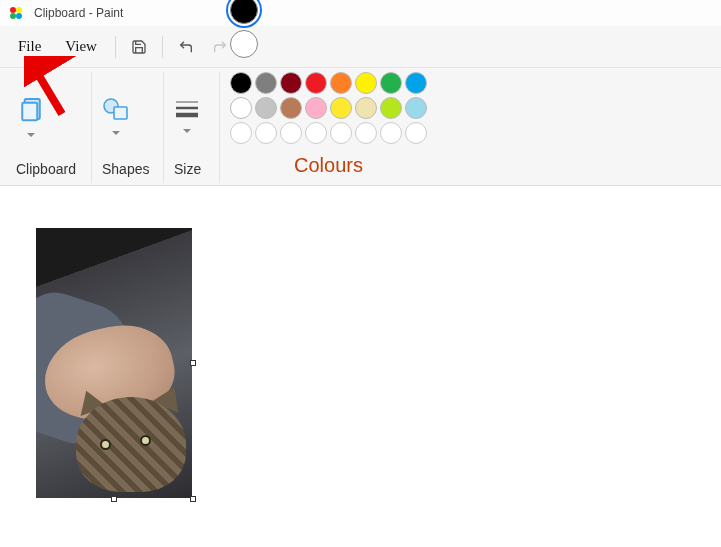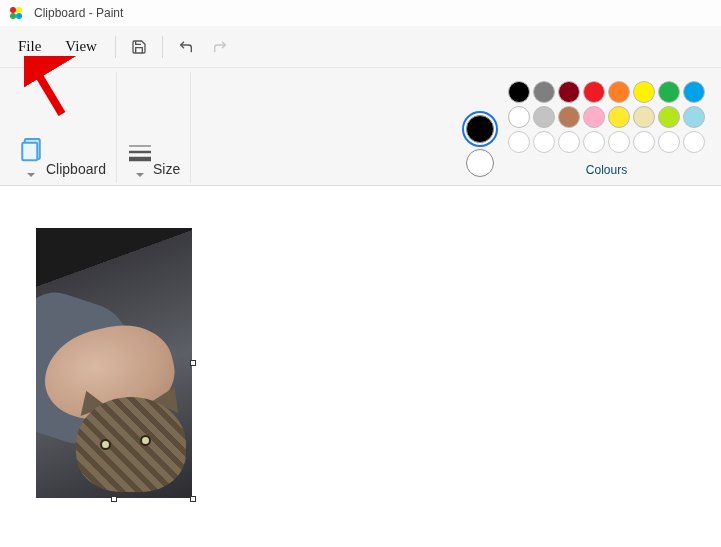--- a/index.html
+++ b/index.html
@@ -56,21 +56,22 @@
   .ribbon {
     height: 118px;
     display: flex;
     align-items: stretch;
     background: #f6f6f6;
     border-bottom: 1px solid #dcdcdc;
     padding: 4px 6px 2px 6px;
   }
   .ribbon .group {
     display: flex;
-    align-items: flex-end;
+    flex-direction: column;
+    align-items: flex-start;
     justify-content: flex-end;
     padding: 4px 10px 6px 10px;
     border-right: 1px solid #e4e4e4;
   }
   .ribbon .group:last-child { border-right: none; }
   .ribbon .group .icon-slot {
     flex: 1;
     display: flex;
     flex-direction: column;
     align-items: center;
@@ -119,21 +120,21 @@
     display: grid;
     grid-template-columns: repeat(8, 22px);
     grid-auto-rows: 22px;
     gap: 3px;
   }
   .palette .sw {
     width: 22px; height: 22px; border-radius: 50%;
     border: 1px solid #bbb;
   }
   .palette .colours-label {
-    font-size:12px; color:#0c4a6e;
+    font-size:20px; color:#c2410c;
   }
   .canvas-area {
     position: relative;
     background: #fff;
     height: calc(547px - 26px - 42px - 118px);
   }
   .canvas-image {
     position: absolute;
     left: 36px; top: 42px;
     width: 156px; height: 270px;
@@ -233,20 +234,32 @@
         </svg>
       </span>
       <span class="caret"></span>
     </div>
     <div class="label">Clipboard</div>
   </div>
 
 
 
 
+  <div class="group" style="min-width:72px">
+    <div class="icon-slot">
+      <span>
+        <svg width="28" height="26" viewBox="0 0 28 26" fill="none" stroke="#4aa3e0" stroke-width="1.6">
+          <circle cx="9" cy="10" r="7" fill="#cfe8fb"></circle>
+          <rect x="12" y="11" width="13" height="12" rx="1" fill="#eaf4fd"></rect>
+        </svg>
+      </span>
+      <span class="caret"></span>
+    </div>
+    <div class="label">Shapes</div>
+  </div>
 
   <div class="group" style="min-width:56px">
     <div class="icon-slot">
       <span>
         <svg width="26" height="22" viewBox="0 0 26 22" fill="none" stroke="#555">
           <line x1="2" y1="4" x2="24" y2="4" stroke-width="1"></line>
           <line x1="2" y1="10" x2="24" y2="10" stroke-width="2.5"></line>
           <line x1="2" y1="17" x2="24" y2="17" stroke-width="4.5"></line>
         </svg>
       </span>

